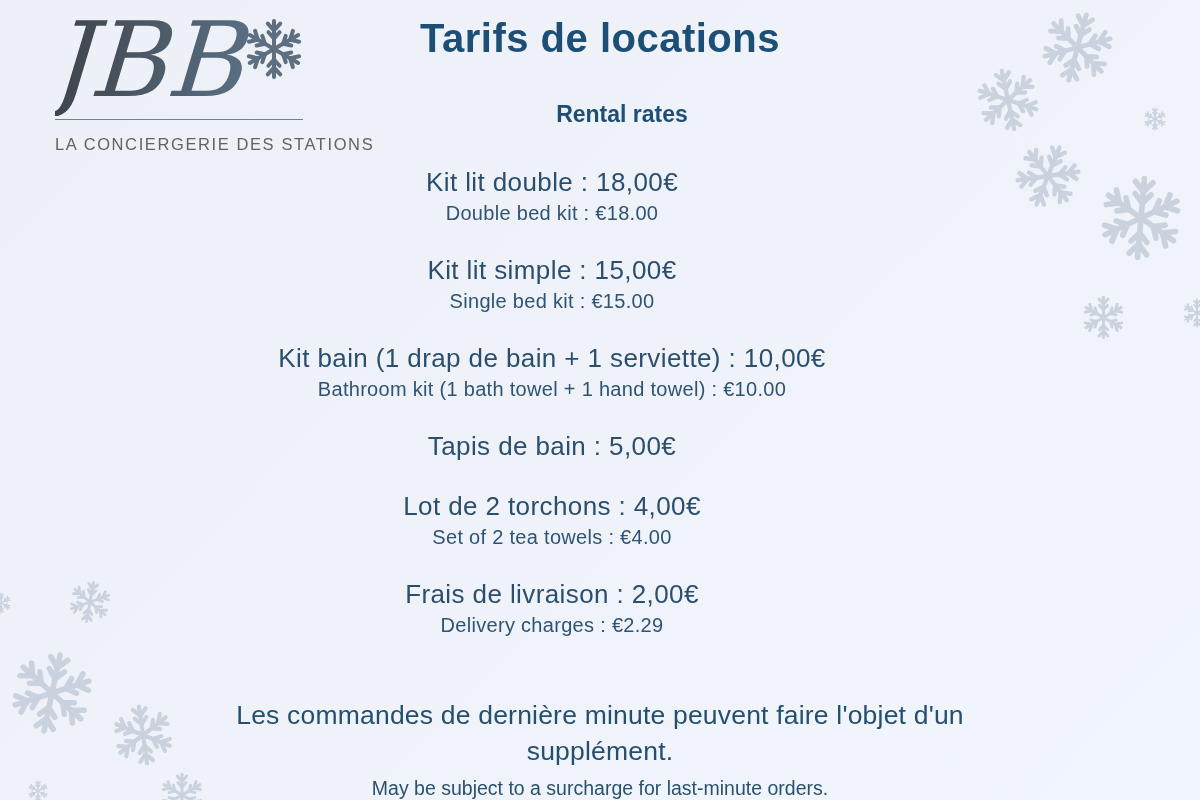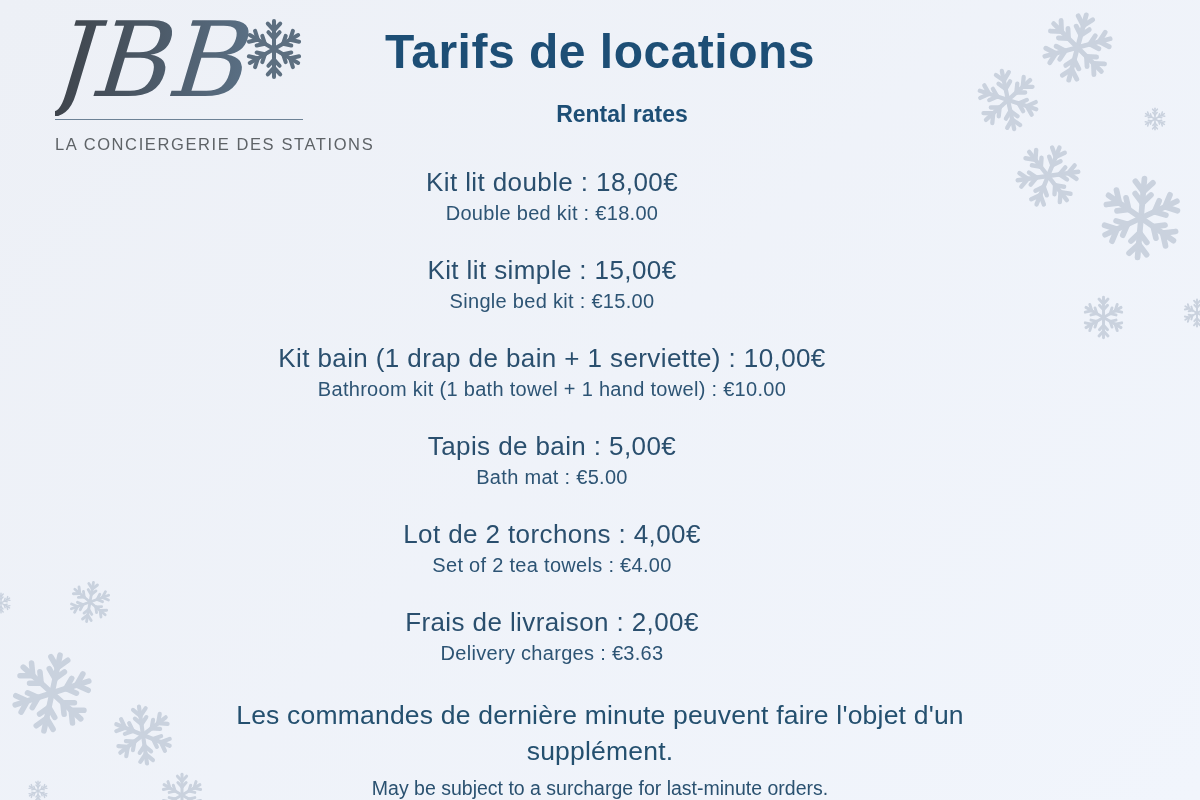--- a/index.html
+++ b/index.html
@@ -23,22 +23,22 @@
   
   .logo{position:absolute;left:55px;top:4px;width:248px;}
   .logo-script{display:block;width:248px;height:112px;}
   .logo-rule{border-top:1.6px solid #6d8296;margin:3px 0 3px 0;}
   .logo-subtitle{
     font-size:16.5px;letter-spacing:1.6px;color:#5e6367;
     font-weight:400;white-space:nowrap;margin-top:15px;
   }
   
   .title{
-    position:absolute;top:24px;left:0;width:1200px;text-align:center;
-    font-size:48px;font-weight:800;letter-spacing:.5px;color:var(--accent);
+    position:absolute;top:16px;left:0;width:1200px;text-align:center;
+    font-size:40px;font-weight:800;letter-spacing:.5px;color:var(--accent);
   }
   .subtitle{
     position:absolute;top:101px;left:0;width:1200px;text-align:center;
     font-size:23px;font-weight:700;color:var(--accent);padding-left:44px;
   }
   
   .price-list{position:absolute;top:165px;left:0;width:1104px;text-align:center;}
   .price-item{margin-bottom:26px;}
   .price-fr{
     font-size:26px;line-height:34px;letter-spacing:.4px;
@@ -185,29 +185,28 @@
     <div class="price-item">
       <div class="price-fr">Kit lit simple : 15,00€</div>
       <div class="price-en">Single bed kit : €15.00</div>
     </div>
     <div class="price-item">
       <div class="price-fr">Kit bain (1 drap de bain + 1 serviette) : 10,00€</div>
       <div class="price-en">Bathroom kit (1 bath towel + 1 hand towel) : €10.00</div>
     </div>
     <div class="price-item">
       <div class="price-fr">Tapis de bain : 5,00€</div>
-      <div class="price-en">Bath mat : €5.00</div>
     </div>
     <div class="price-item">
       <div class="price-fr">Lot de 2 torchons : 4,00€</div>
       <div class="price-en">Set of 2 tea towels : €4.00</div>
     </div>
     <div class="price-item">
       <div class="price-fr">Frais de livraison : 2,00€</div>
-      <div class="price-en">Delivery charges : €3.63</div>
+      <div class="price-en">Delivery charges : €2.29</div>
     </div>
   </main>
 
   <footer class="footnote">
     <div class="footnote-fr">Les commandes de dernière minute peuvent faire l'objet d'un supplément.</div>
     <div class="footnote-en">May be subject to a surcharge for last-minute orders.</div>
   </footer>
 
 </div>
 

